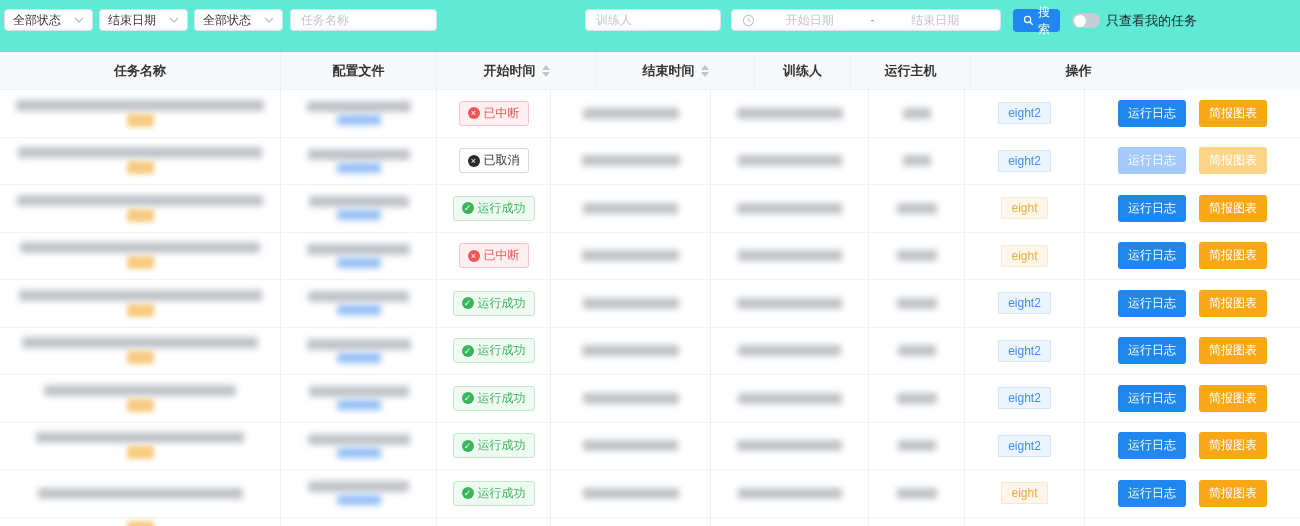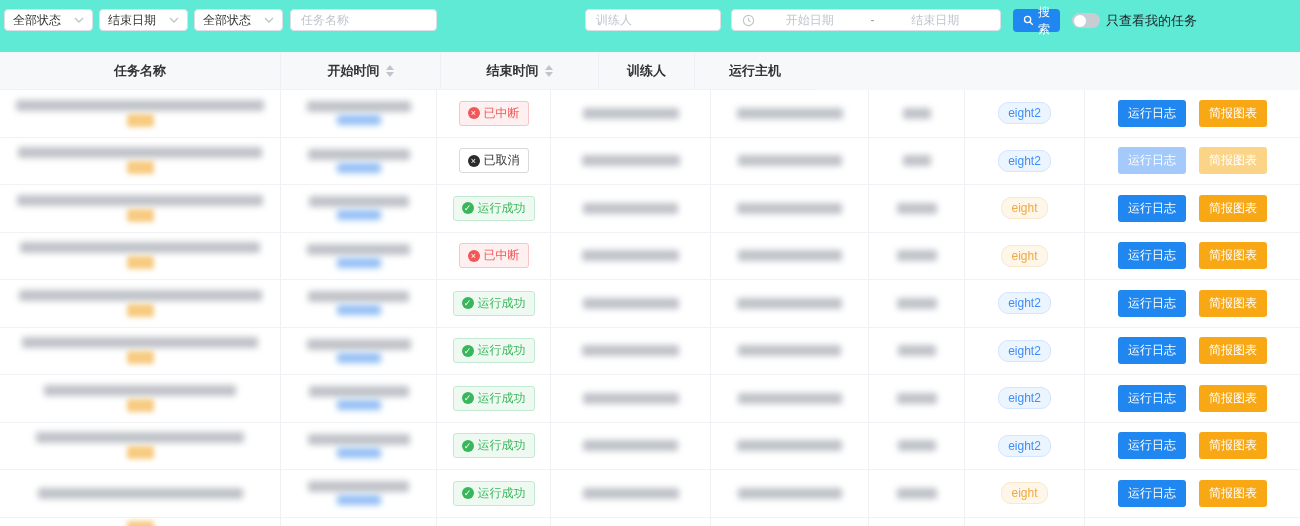--- a/index.html
+++ b/index.html
@@ -58,21 +58,21 @@
   .badge-icon { width: 12px; height: 12px; border-radius: 50%; color: #fff; font-size: 9px; line-height: 12px;
     display: inline-flex; align-items: center; justify-content: center; }
   .badge--interrupted { color: #f25757; background: #fef0f0; border-color: #f9c4c4; }
   .badge--interrupted .badge-icon { background: #f25757; }
   .badge--canceled { color: #333; background: #fff; border-color: #d9d9d9; }
   .badge--canceled .badge-icon { background: #2b2b2b; }
   .badge--success { color: #39b65b; background: #eefaf1; border-color: #c3ead0; }
   .badge--success .badge-icon { background: #39b65b; }
 
   
-  .host-tag { display: inline-block; padding: 3px 9px; border-radius: 10px; font-size: 12px;
+  .host-tag { display: inline-block; padding: 3px 9px; border-radius: 1px; font-size: 12px;
     border: 1px solid transparent; }
   .host--blue { color: #3f8ef7; background: #ecf4fe; border-color: #d3e6fd; }
   .host--yellow { color: #efaa41; background: #fdf6e9; border-color: #f8e9ca; }
 
   
   .col-actions { flex-direction: row !important; gap: 13px; }
   .btn { border: none; border-radius: 3px; color: #fff; font-size: 12px; padding: 5px 10px; cursor: pointer; }
   .btn-log { background: #2086f0; }
   .btn-chart { background: #f9a815; }
   .btn.is-disabled { cursor: not-allowed; }
@@ -150,40 +150,46 @@
   </div>
   <div class="toggle-label" style="left:1106px;">只查看我的任务</div>
 </div>
 
 <div class="table">
 
   <div class="tr th">
     <div class="td c1">
       <span>任务名称</span>
     </div>
+    <div class="td c2">
+      <span>配置文件</span>
+    </div>
     <div class="td c4">
       <span>开始时间</span>
       <span class="sorter">
           <i class="caret-up"></i>
           <i class="caret-down"></i>
         </span>
     </div>
     <div class="td c5">
       <span>结束时间</span>
       <span class="sorter">
           <i class="caret-up"></i>
           <i class="caret-down"></i>
         </span>
     </div>
     <div class="td c6">
       <span>训练人</span>
     </div>
     <div class="td c7">
       <span>运行主机</span>
     </div>
+    <div class="td c8">
+      <span>操作</span>
+    </div>
   </div>
 
   <div class="body">
       <div class="tr">
     <div class="td c1 col-name">
       <div class="blur-line bl-name" style="width: 248px;"></div>
       <div class="blur-tag"></div>
     </div>
     <div class="td c2 col-config">
       <div class="blur-line bl-cfg" style="width: 104px;"></div>

